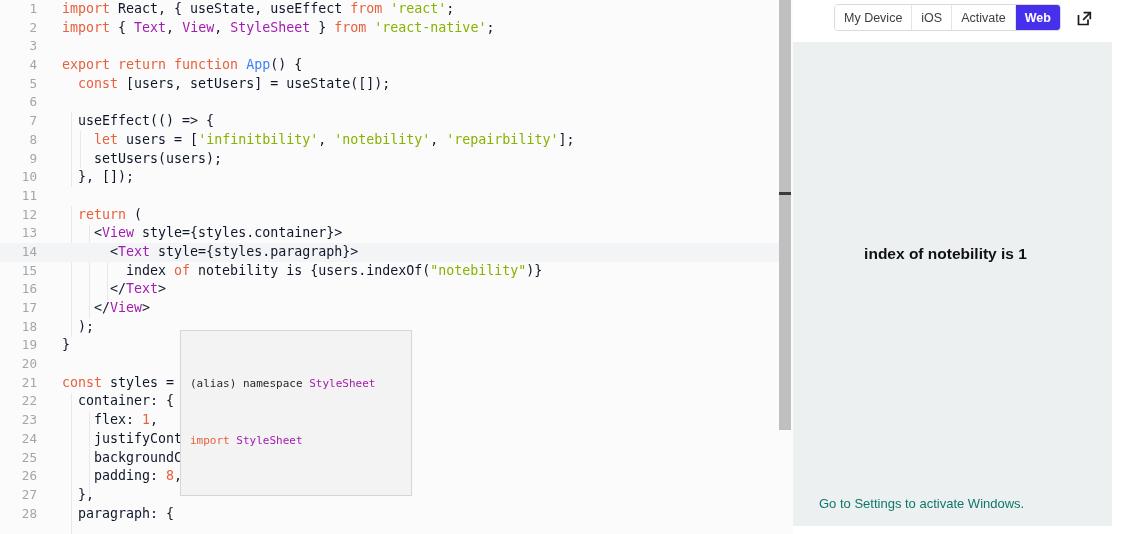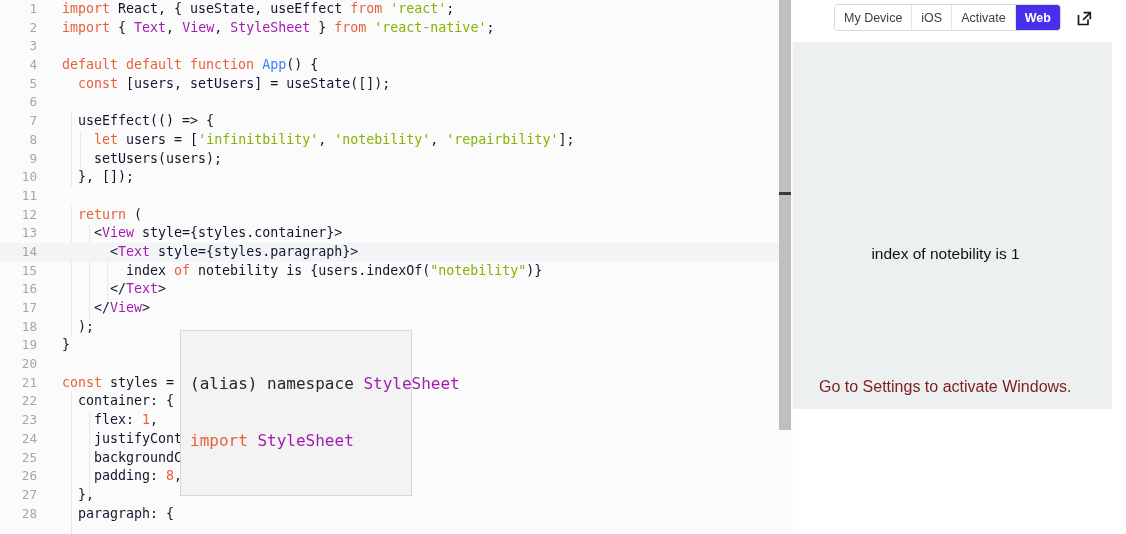--- a/index.html
+++ b/index.html
@@ -75,21 +75,21 @@
 
   
   #tooltip {
     position: absolute;
     left: 180px; top: 330px;
     width: 232px;
     background: #f3f3f3;
     border: 1px solid #d6d6d6;
     padding: 5px 9px 7px 9px;
     font-family: "DejaVu Sans Mono", "Liberation Mono", monospace;
-    font-size: 16px;
+    font-size: 11px;
     line-height: 19px;
     color: #24292e;
     white-space: pre;
     z-index: 40;
   }
 
   
   #scrollcol {
     position: absolute;
     left: 779px; top: 0;
@@ -107,21 +107,21 @@
     position: absolute;
     left: 0; top: 192px;
     width: 12px; height: 3px;
     background: #3a3a3a;
   }
 
   
   #preview {
     position: relative;
     width: 333px;
-    height: 409px;
+    height: 526px;
     flex: none;
     background: #ecf0f1;
     overflow: hidden;
   }
   #preview-header {
     position: absolute;
     left: 0; top: 0;
     width: 333px; height: 42px;
     background: #ffffff;
     display: flex;
@@ -170,41 +170,41 @@
     width: 333px; height: 492px;
     background: #ecf0f1;
   }
   #preview-text {
     position: absolute;
     left: 0; top: 0;
     width: 333px;
     text-align: center;
     margin-top: 203px;
     font-size: 15.5px;
-    font-weight: normal;
+    font-weight: bold;
     color: #111111;
     font-family: "Liberation Sans", sans-serif;
   }
 
   
   #watermark {
     position: absolute;
     left: 40px; bottom: 12px;
     color: #b9bdc1;
     user-select: none;
   }
   #wm-title {
     font-size: 19px;
     color: #b4b8bc;
     line-height: 26px;
     font-family: "Liberation Sans", sans-serif;
   }
   #wm-sub {
-    font-size: 16px;
-    color: #7f1d1d;
+    font-size: 13px;
+    color: #0f766e;
     line-height: 20px;
     font-family: "Liberation Sans", sans-serif;
   }
 </style>
 </head>
 <body>
 
 <div id="root">
 
   <div id="editor">
@@ -215,21 +215,21 @@
       <div class="guide" style="left:89px;  top:225px; height:94px;"></div>
       <div class="guide" style="left:107px; top:244px; height:56px;"></div>
       <div class="guide" style="left:71px;  top:393px; height:141px;"></div>
       <div class="guide" style="left:89px;  top:412px; height:85px;"></div>
     </div>
 
     <div class="code-area">
         <div class="line"><span class="ln">1</span><span class="code"><span class="kw">import</span><span class="id"> React, { useState, useEffect </span><span class="kw">from</span><span class="id"> </span><span class="str">'react'</span><span class="id">;</span></span></div>
         <div class="line"><span class="ln">2</span><span class="code"><span class="kw">import</span><span class="id"> { </span><span class="tag">Text</span><span class="id">, </span><span class="tag">View</span><span class="id">, </span><span class="tag">StyleSheet</span><span class="id"> } </span><span class="kw">from</span><span class="id"> </span><span class="str">'react-native'</span><span class="id">;</span></span></div>
         <div class="line"><span class="ln">3</span><span class="code"><span class="id"></span></span></div>
-        <div class="line"><span class="ln">4</span><span class="code"><span class="kw">default default function</span><span class="id"> </span><span class="fn">App</span><span class="id">() {</span></span></div>
+        <div class="line"><span class="ln">4</span><span class="code"><span class="kw">export return function</span><span class="id"> </span><span class="fn">App</span><span class="id">() {</span></span></div>
         <div class="line"><span class="ln">5</span><span class="code"><span class="id">  </span><span class="kw">const</span><span class="id"> [users, setUsers] = useState([]);</span></span></div>
         <div class="line"><span class="ln">6</span><span class="code"><span class="id"></span></span></div>
         <div class="line"><span class="ln">7</span><span class="code"><span class="id">  useEffect(() =&gt; {</span></span></div>
         <div class="line"><span class="ln">8</span><span class="code"><span class="id">    </span><span class="kw">let</span><span class="id"> users = [</span><span class="str">'infinitbility'</span><span class="id">, </span><span class="str">'notebility'</span><span class="id">, </span><span class="str">'repairbility'</span><span class="id">];</span></span></div>
         <div class="line"><span class="ln">9</span><span class="code"><span class="id">    setUsers(users);</span></span></div>
         <div class="line"><span class="ln">10</span><span class="code"><span class="id">  }, []);</span></span></div>
         <div class="line"><span class="ln">11</span><span class="code"><span class="id"></span></span></div>
         <div class="line"><span class="ln">12</span><span class="code"><span class="id">  </span><span class="kw">return</span><span class="id"> (</span></span></div>
         <div class="line"><span class="ln">13</span><span class="code"><span class="id">    &lt;</span><span class="tag">View</span><span class="id"> style={styles.container}&gt;</span></span></div>
         <div class="line active"><span class="ln">14</span><span class="code"><span class="id">      &lt;</span><span class="tag">Text</span><span class="id"> style={styles.paragraph}&gt;</span></span></div>

